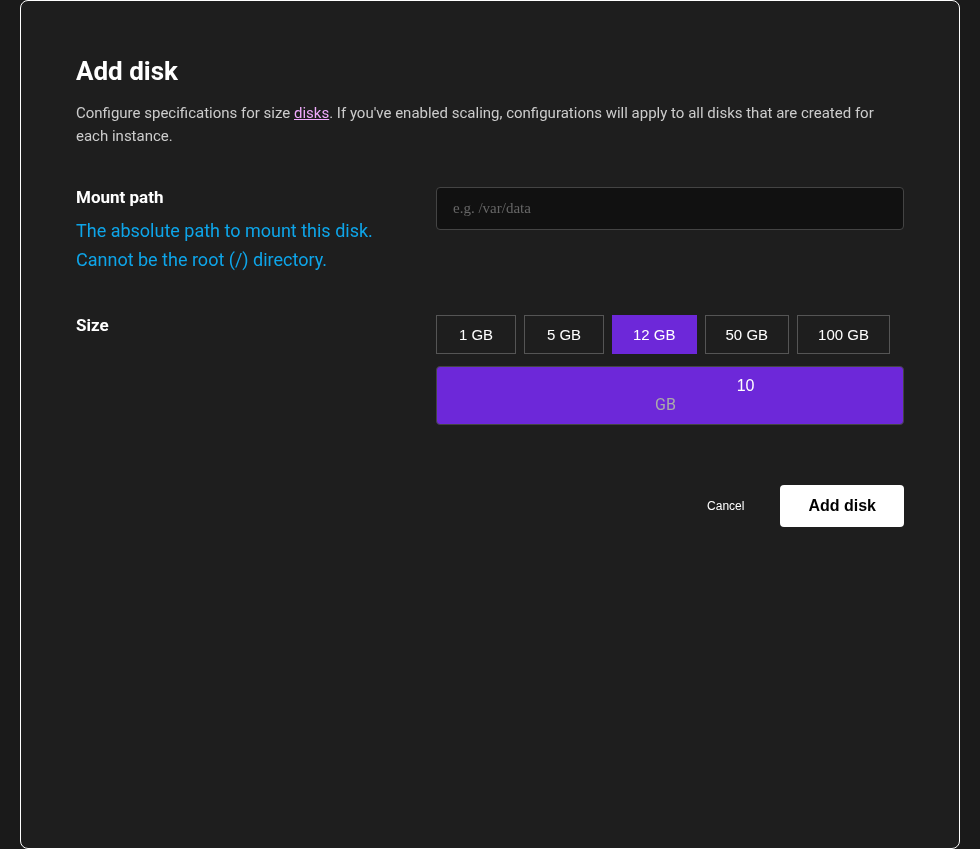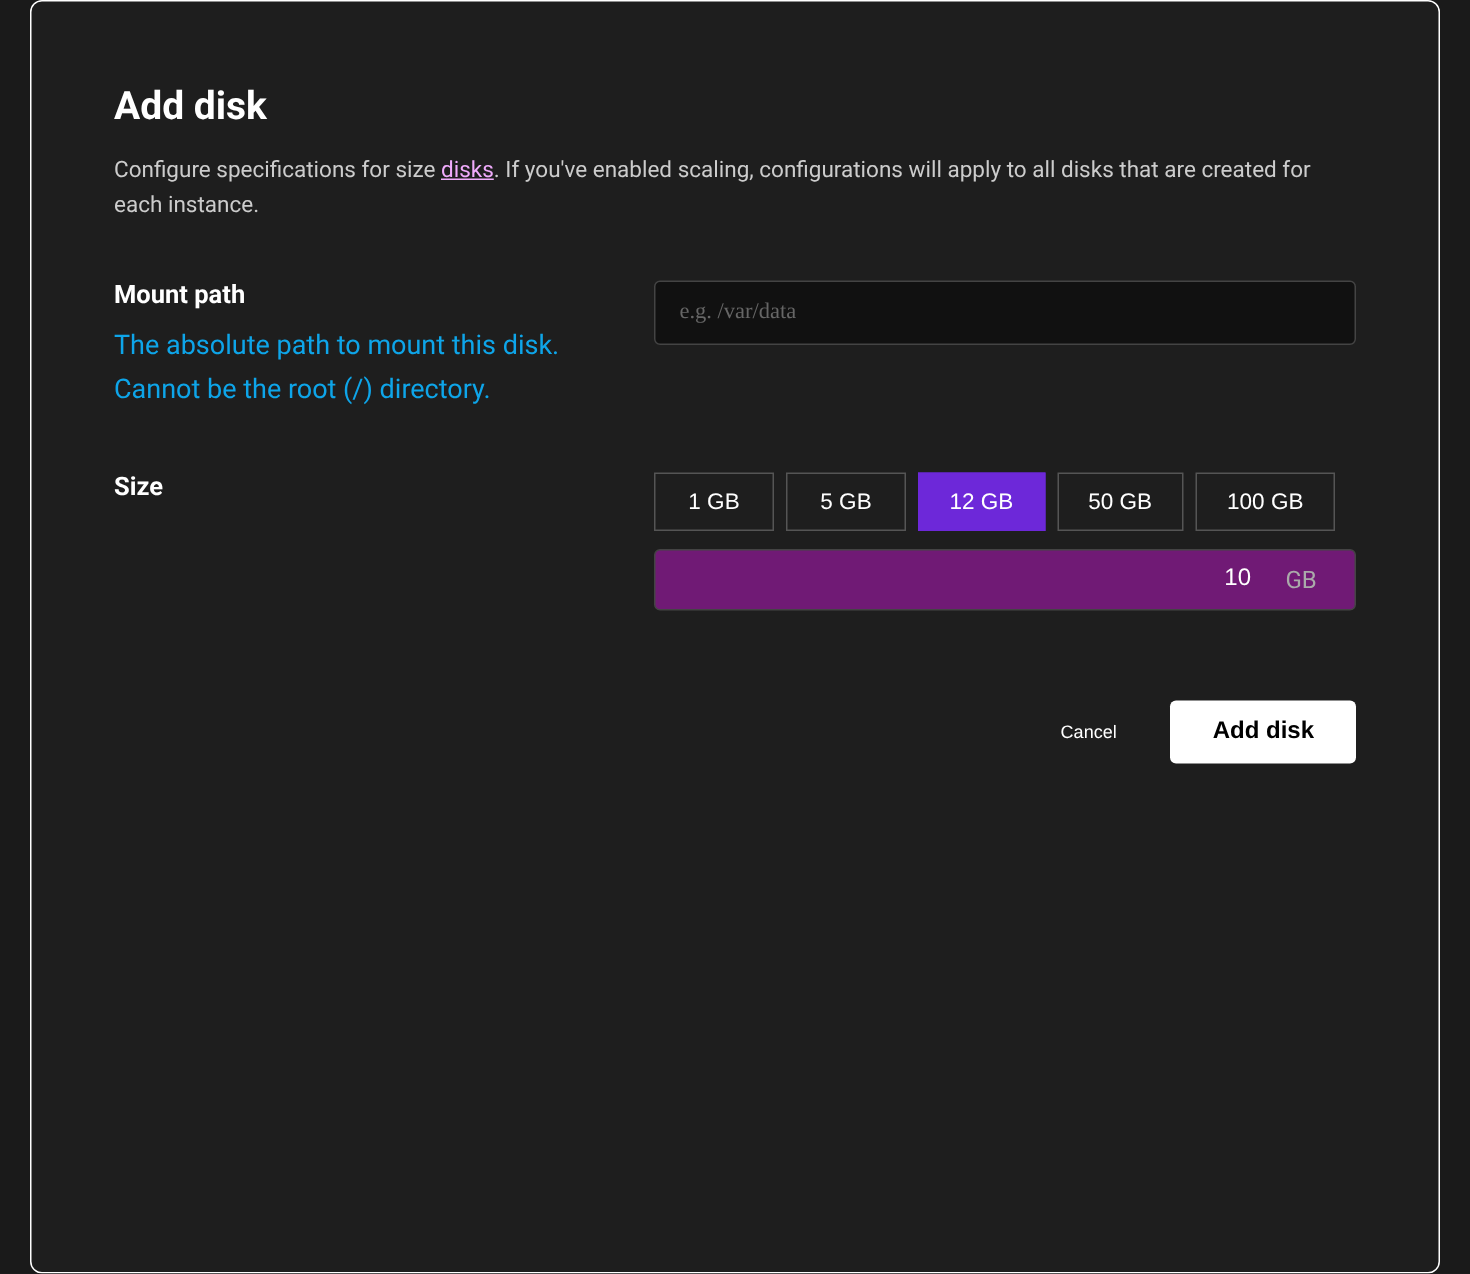--- a/index.html
+++ b/index.html
@@ -113,24 +113,25 @@
 
     .size-btn.active {
       background-color: #6d28d9;
       border-color: #6d28d9;
       color: #ffffff;
     }
 
     .size-input-row {
       display: flex;
       align-items: center;
-      background-color: #701a75;
+      background-color: #6d28d9;
       border: 1px solid #444;
       border-radius: 4px;
       padding: 10px 16px;
+      flex-direction: column;
     }
 
     .size-input-field {
       flex: 1;
       background: transparent;
       border: none;
       outline: none;
       color: #ffffff;
       font-size: 16px;
       text-align: right;

